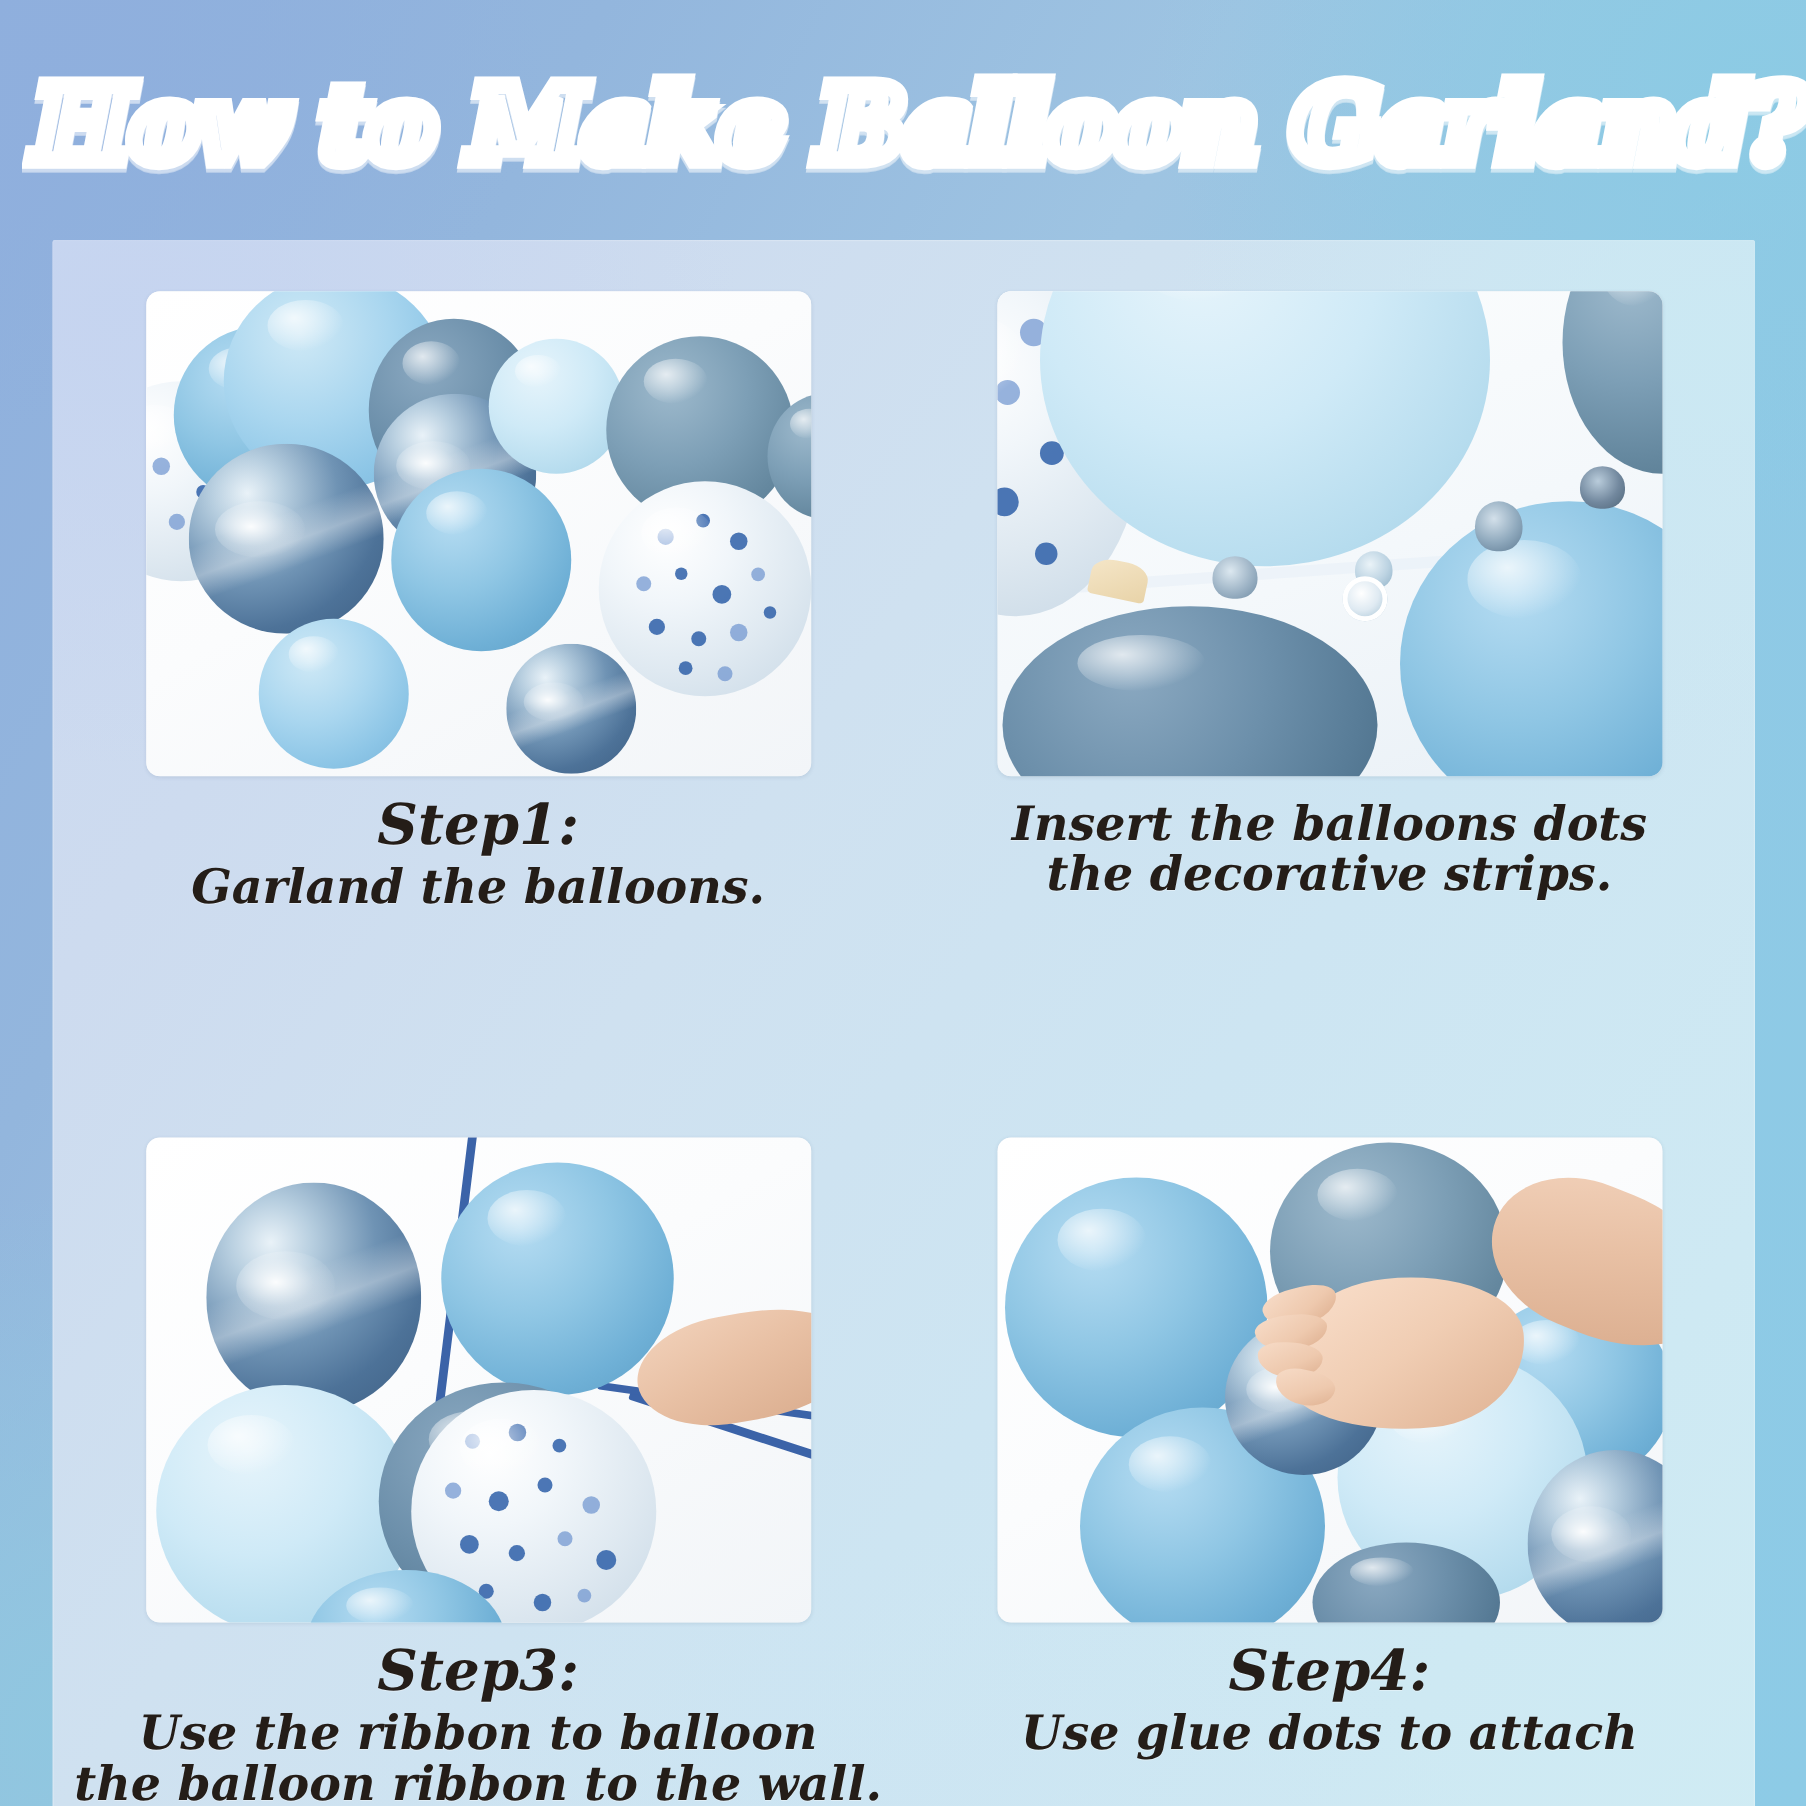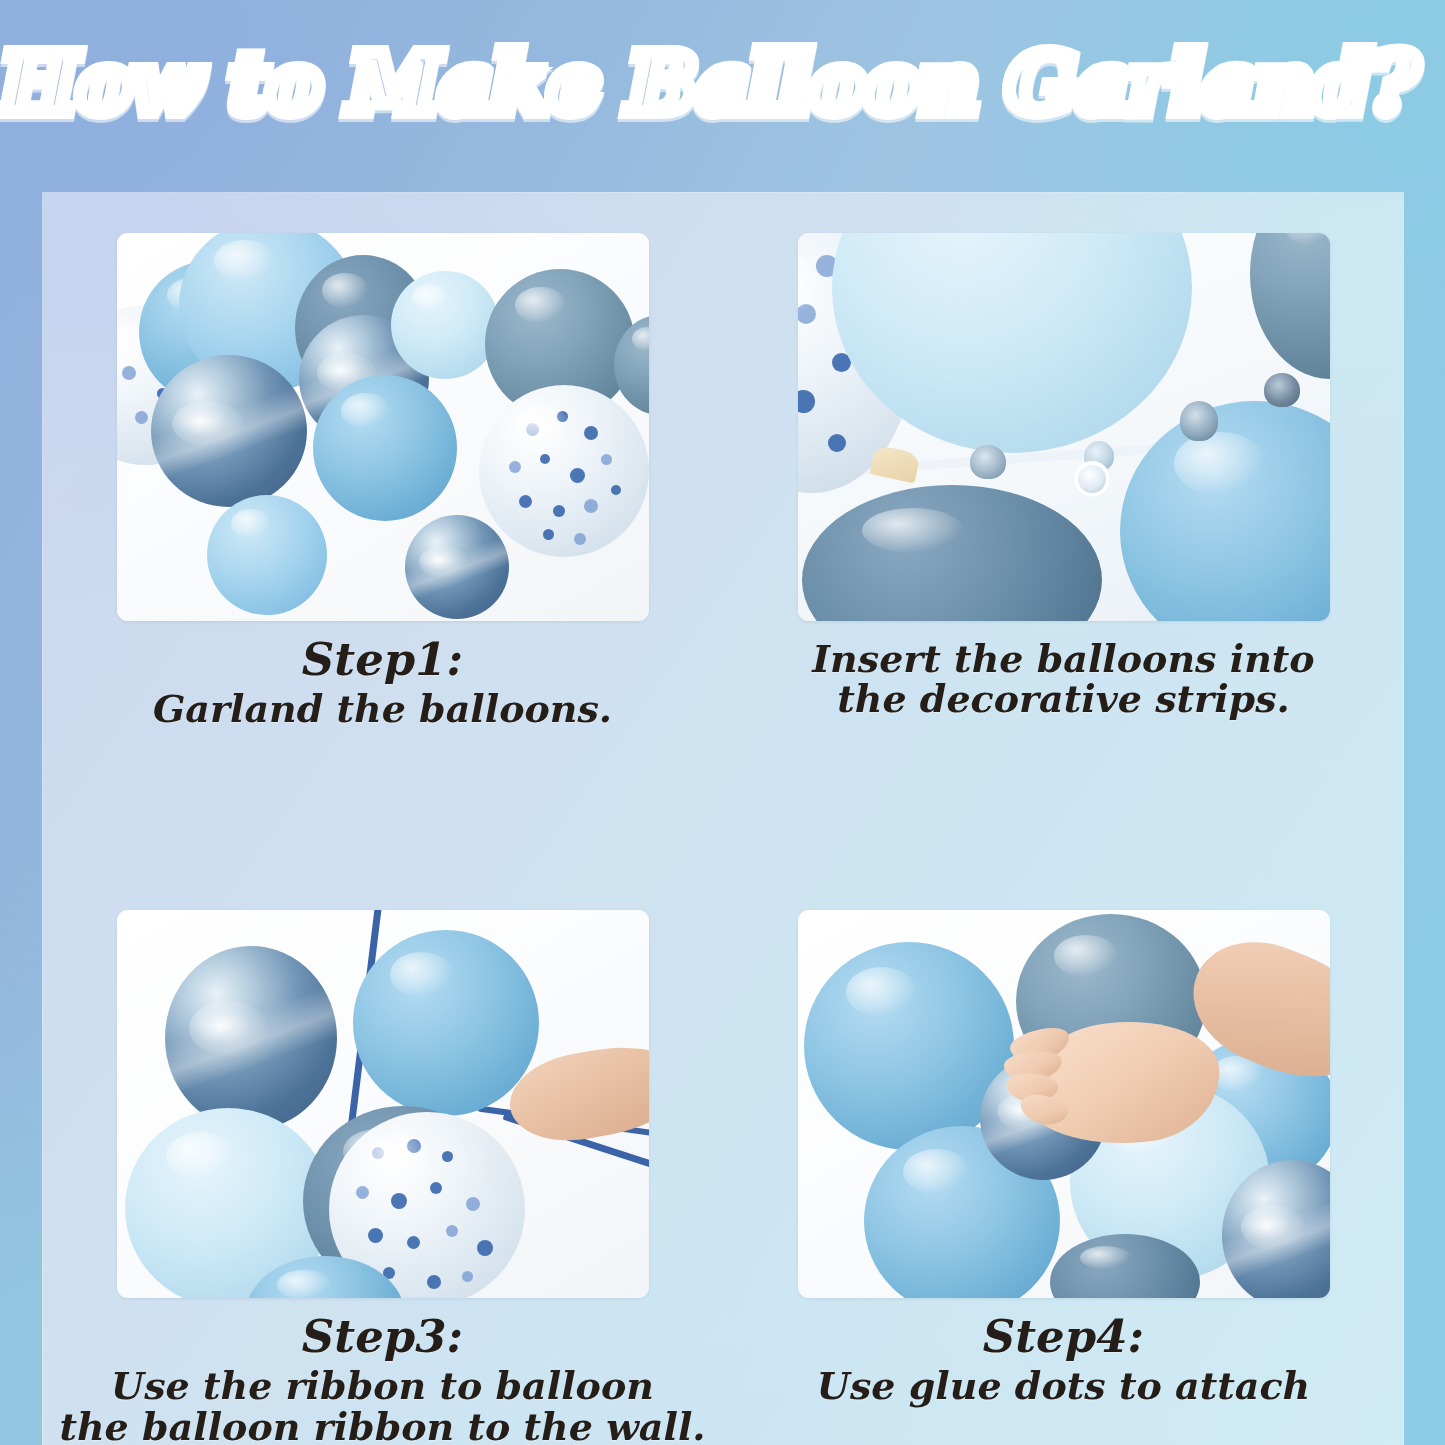--- a/index.html
+++ b/index.html
@@ -14,22 +14,22 @@
     position:absolute;inset:0;
     background:
       radial-gradient(ellipse 900px 700px at 6% 96%, rgba(143,200,224,0.95) 0%, rgba(143,200,224,0) 62%),
       radial-gradient(ellipse 800px 620px at 97% 4%, rgba(140,203,228,0.9) 0%, rgba(140,203,228,0) 60%),
       radial-gradient(ellipse 700px 520px at 2% 3%, rgba(143,175,221,0.85) 0%, rgba(143,175,221,0) 58%);
     pointer-events:none;
   }
 
   
   .title-wrap{
-    position:absolute;left:0;top:40px;width:100%;
-    text-align:left;
+    position:absolute;left:0;top:57px;width:100%;
+    text-align:right;
     z-index:5;
   }
   .title{
     display:inline-block;
     font-family:"DejaVu Serif","Liberation Serif",serif;
     font-weight:bold;font-style:italic;
     font-size:82px;
     letter-spacing:-0.5px;
     line-height:1.05;
     color:#3d7cae;
@@ -238,21 +238,21 @@
           <div class="b matte-steel" style="left:4px;top:252px;width:300px;height:190px;"></div>
           <div class="knot" style="left:172px;top:212px;width:36px;height:34px;background:radial-gradient(circle at 40% 35%,#dce8f0 0%,#9eb4c6 55%,#6e8ba3 100%);"></div>
           <div class="knot" style="left:286px;top:208px;width:30px;height:30px;background:radial-gradient(circle at 40% 35%,#eaf3f8 0%,#bcd3e2 55%,#8fb0c6 100%);"></div>
           <div class="knot" style="left:276px;top:228px;width:36px;height:36px;border-radius:50%;background:radial-gradient(circle at 42% 38%,#ffffff 0%,#dfeaf2 45%,#93b6cb 100%);box-shadow:inset 0 0 0 4px #ffffff;"></div>
           <div class="knot" style="left:382px;top:168px;width:38px;height:40px;background:radial-gradient(circle at 40% 35%,#d3e0ea 0%,#8fa9bd 55%,#5f7b93 100%);"></div>
           <div class="knot" style="left:466px;top:140px;width:36px;height:34px;background:radial-gradient(circle at 40% 35%,#b9ccdb 0%,#72889e 55%,#4e6578 100%);"></div>
           <div style="position:absolute;left:74px;top:216px;width:46px;height:30px;background:linear-gradient(150deg,#f5e6c8 0%,#e8d3a8 100%);border-radius:40% 40% 10% 10%;transform:rotate(12deg);"></div>
         </div>
       </div>
       <div class="caption">
-        <span class="step-desc">Insert the balloons into</span>
+        <span class="step-desc">Insert the balloons dots</span>
         <span class="step-desc" style="margin-top:-4px;">the decorative strips.</span>
       </div>
     </div>
 
     <div class="cell r2">
       <div class="photo">
         <div class="scene">
           <div class="wall"></div>
           <div class="ribbon" style="left:244px;top:-6px;width:7px;height:230px;transform:rotate(7deg);"></div>
           <div class="ribbon" style="left:382px;top:232px;width:190px;height:7px;transform:rotate(18deg);"></div>

